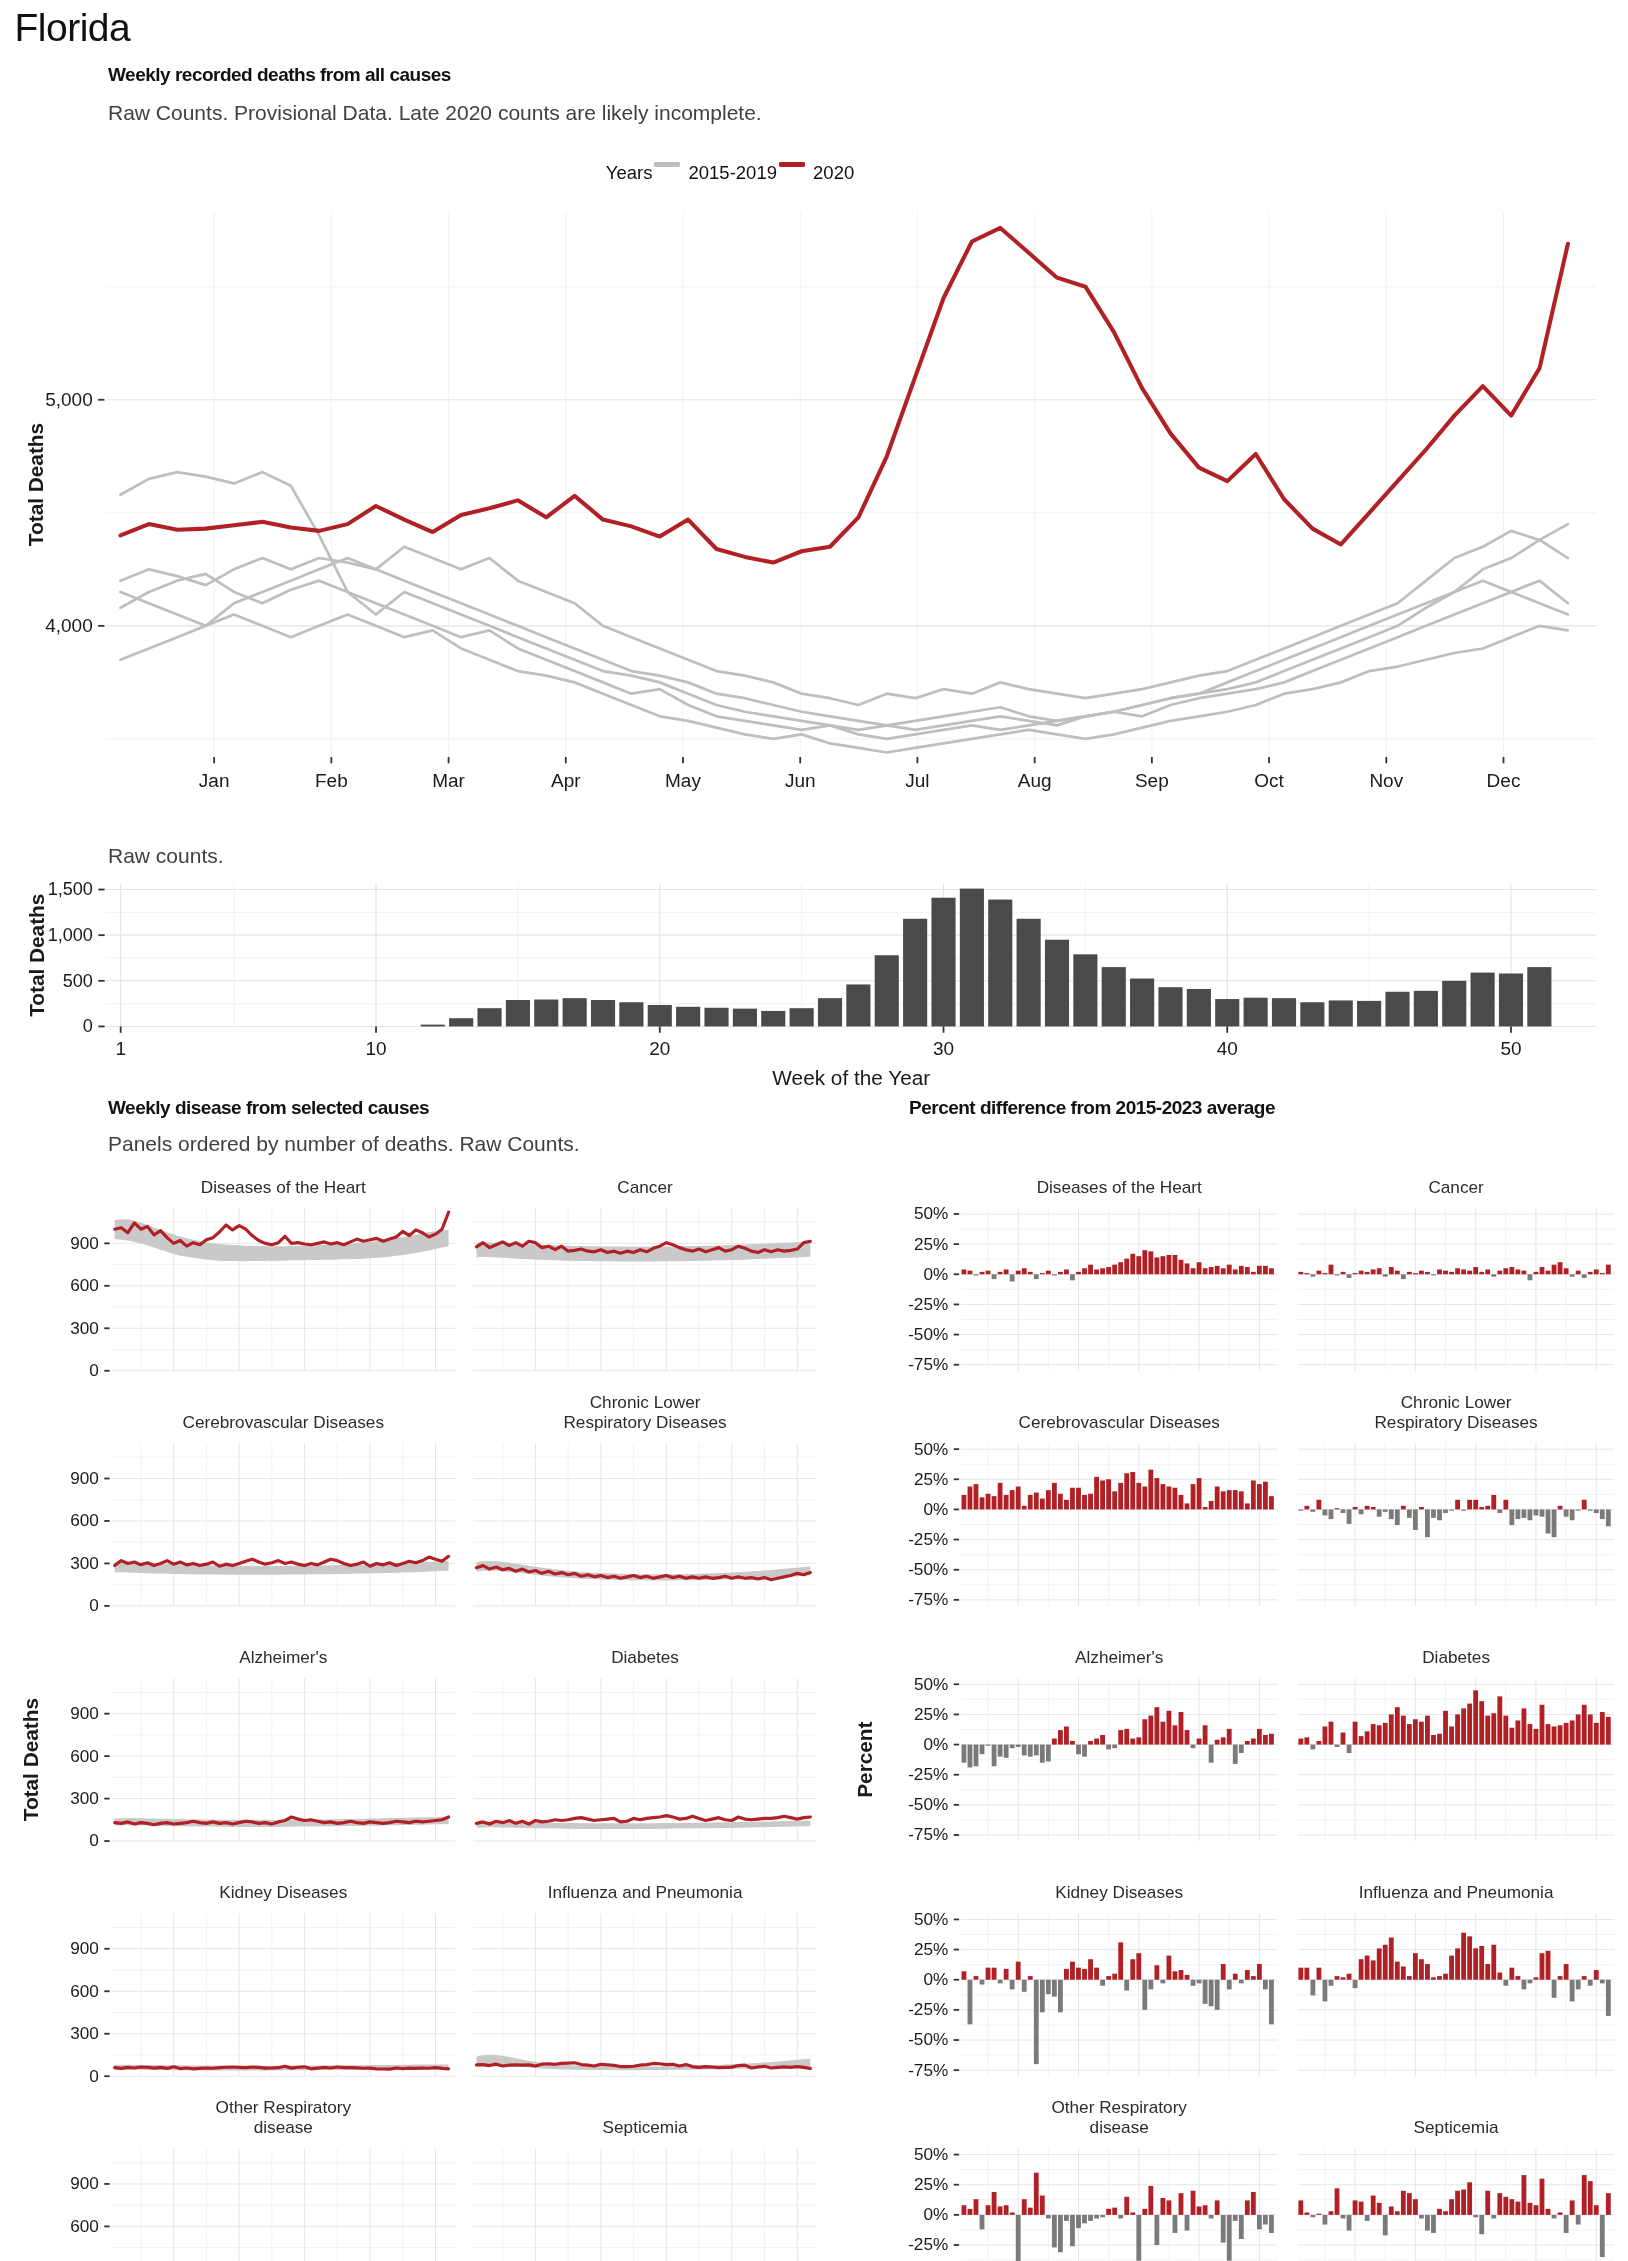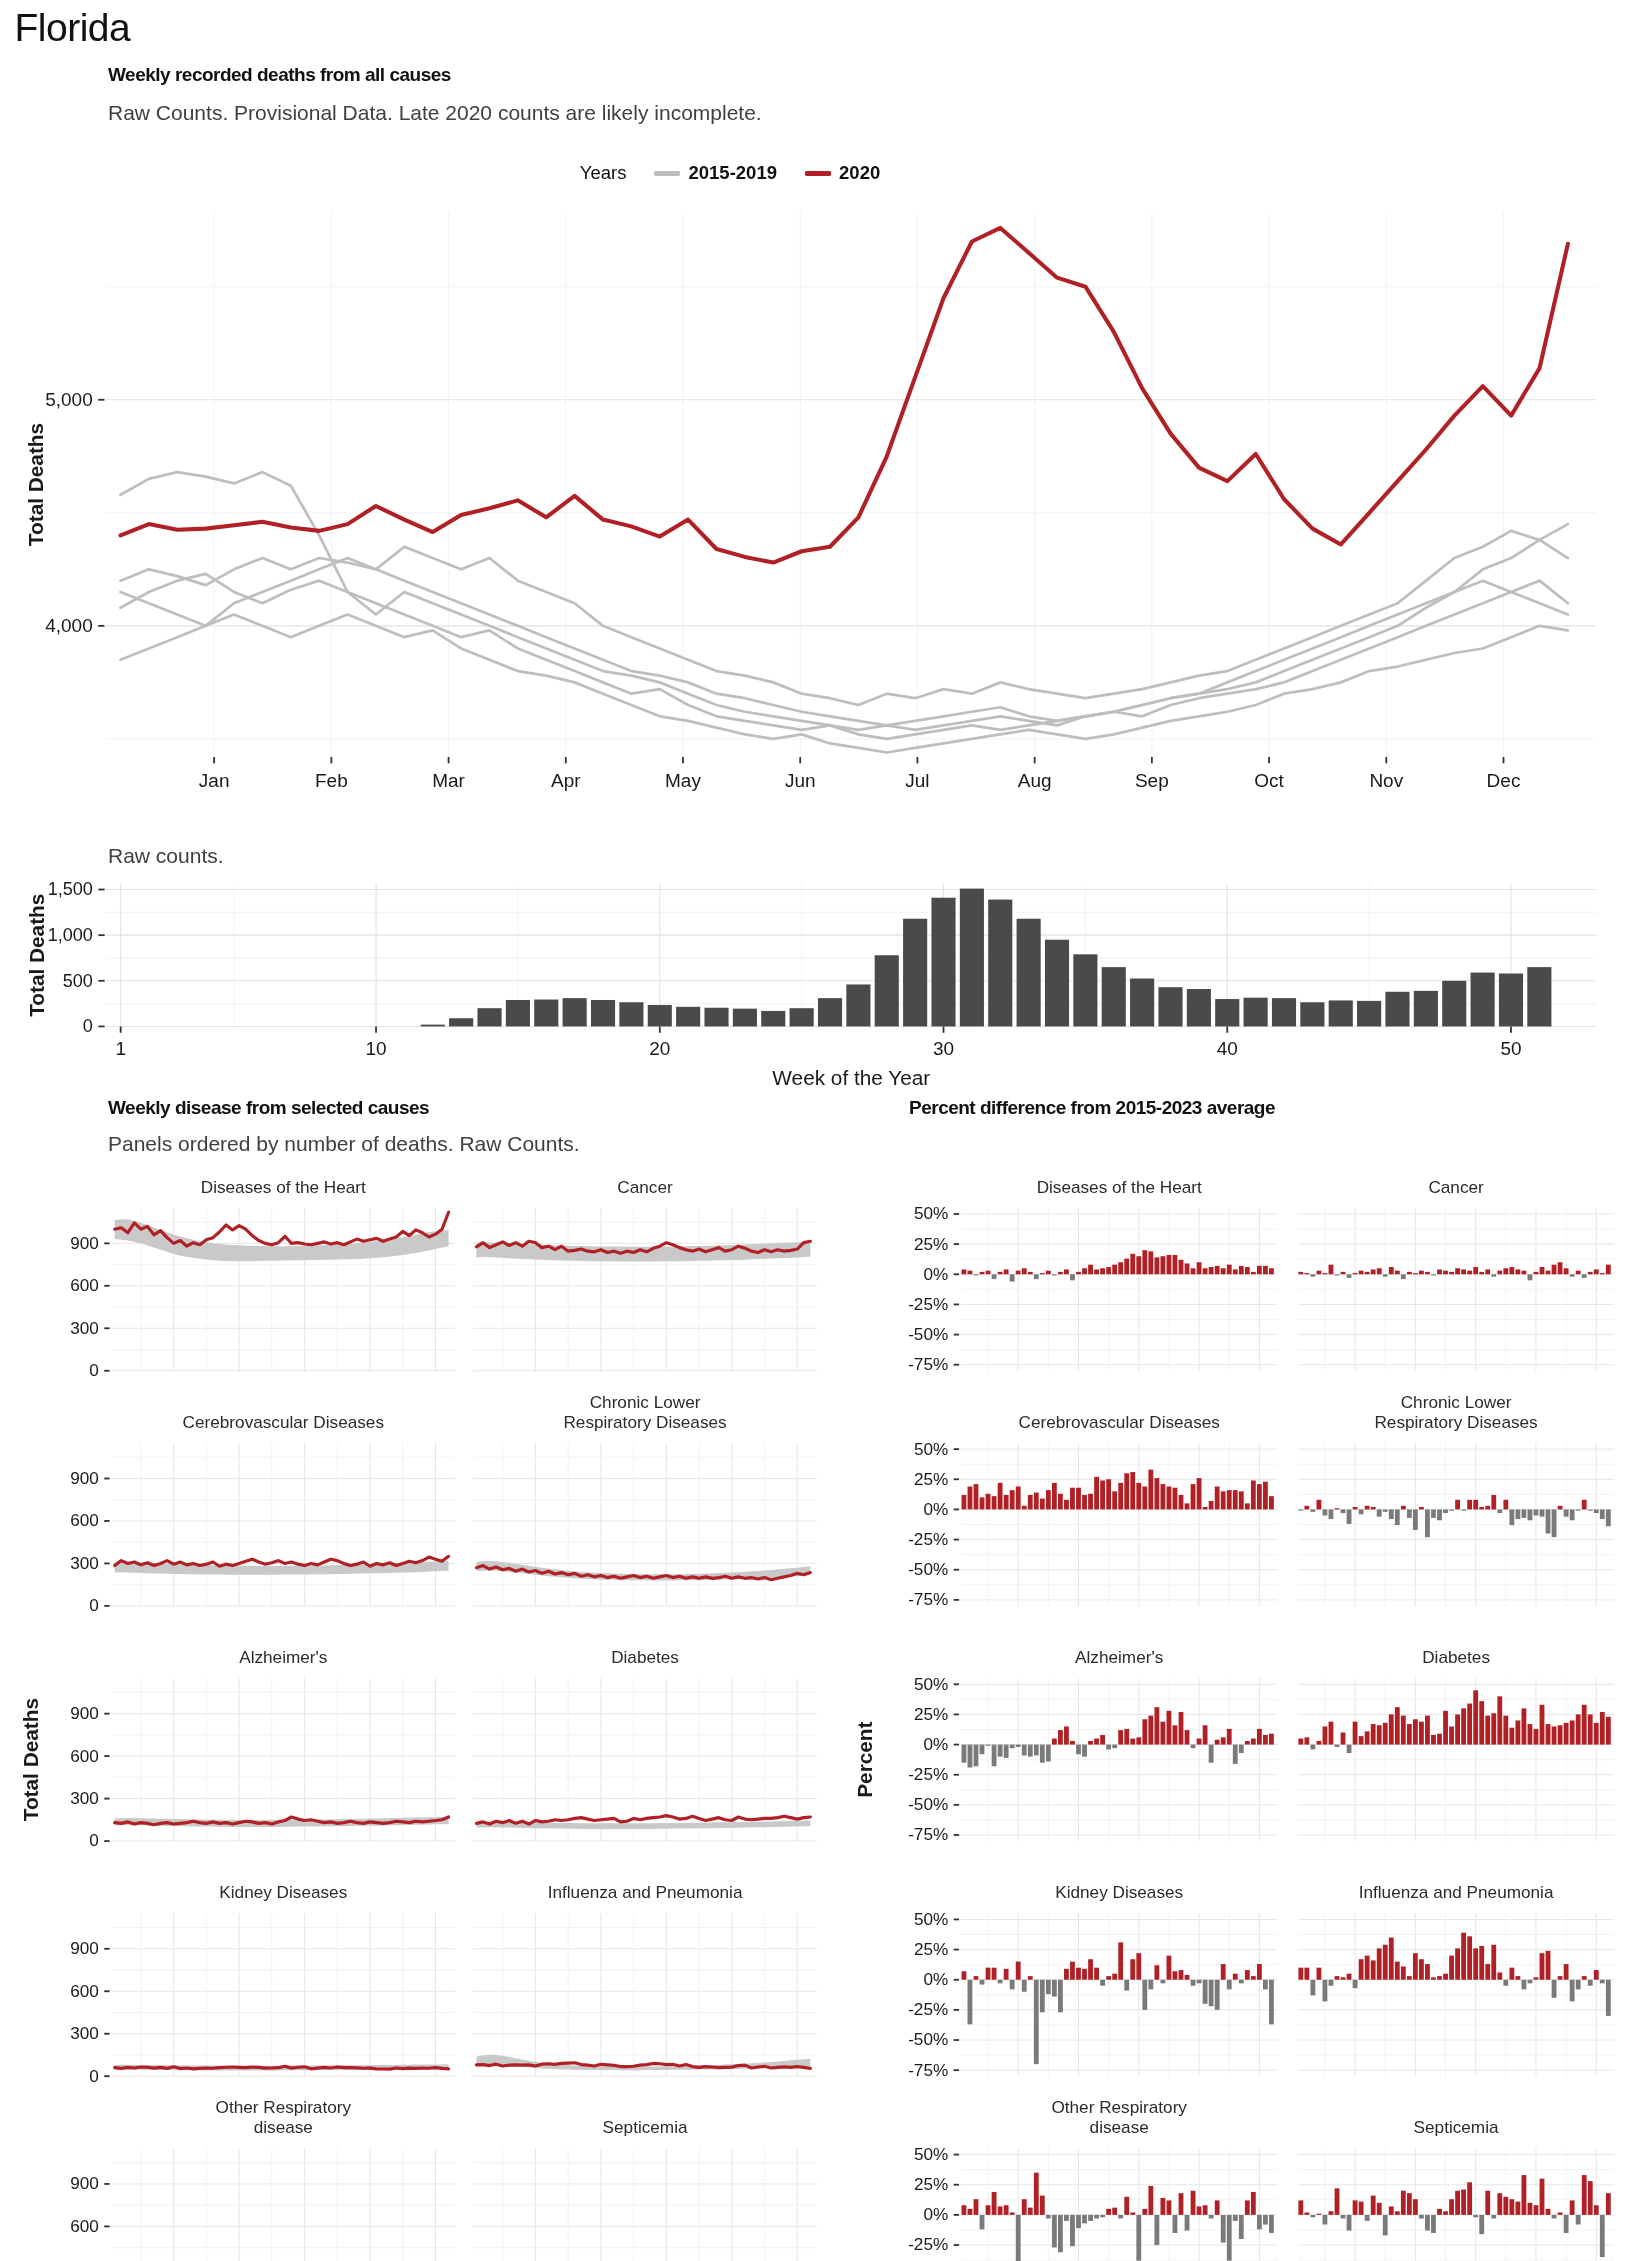--- a/index.html
+++ b/index.html
@@ -2,23 +2,23 @@
 <html style="font-size:7.2px"><head>
 <meta charset="utf-8">
 <style>
   html,body{margin:0;padding:0;background:#fff;}
   .page{position:relative;width:1628px;height:2442px;background:#ffffff;
         font-family:"Liberation Sans",sans-serif;color:#111;overflow:hidden;}
   .h1{position:absolute;left:14.5px;top:6.3px;font-size:39px;font-weight:500;letter-spacing:-0.5px;}
   .h2{position:absolute;font-size:19px;font-weight:700;letter-spacing:-0.5px;}
   .sub{position:absolute;font-size:21px;font-weight:400;color:#404040;}
   .legend{position:absolute;top:162px;left:0;width:1460px;display:flex;justify-content:center;
-          align-items:center;gap:28px;font-size:18.5px;}
+          align-items:center;gap:2px;font-size:18.5px;}
   .legend .sw{display:inline-block;width:26px;height:5px;border-radius:1.4px;}
-  .legend .it{display:flex;align-items:center;gap:8.1px;font-weight:bold;}
+  .legend .it{display:flex;align-items:flex-start;gap:8.1px;}
   svg{position:absolute;overflow:visible;}
   svg text{font-family:"Liberation Sans",sans-serif;}
 </style>
 </head>
 <body>
 
 <div class="page">
 
   <div class="h1">Florida</div>
 

